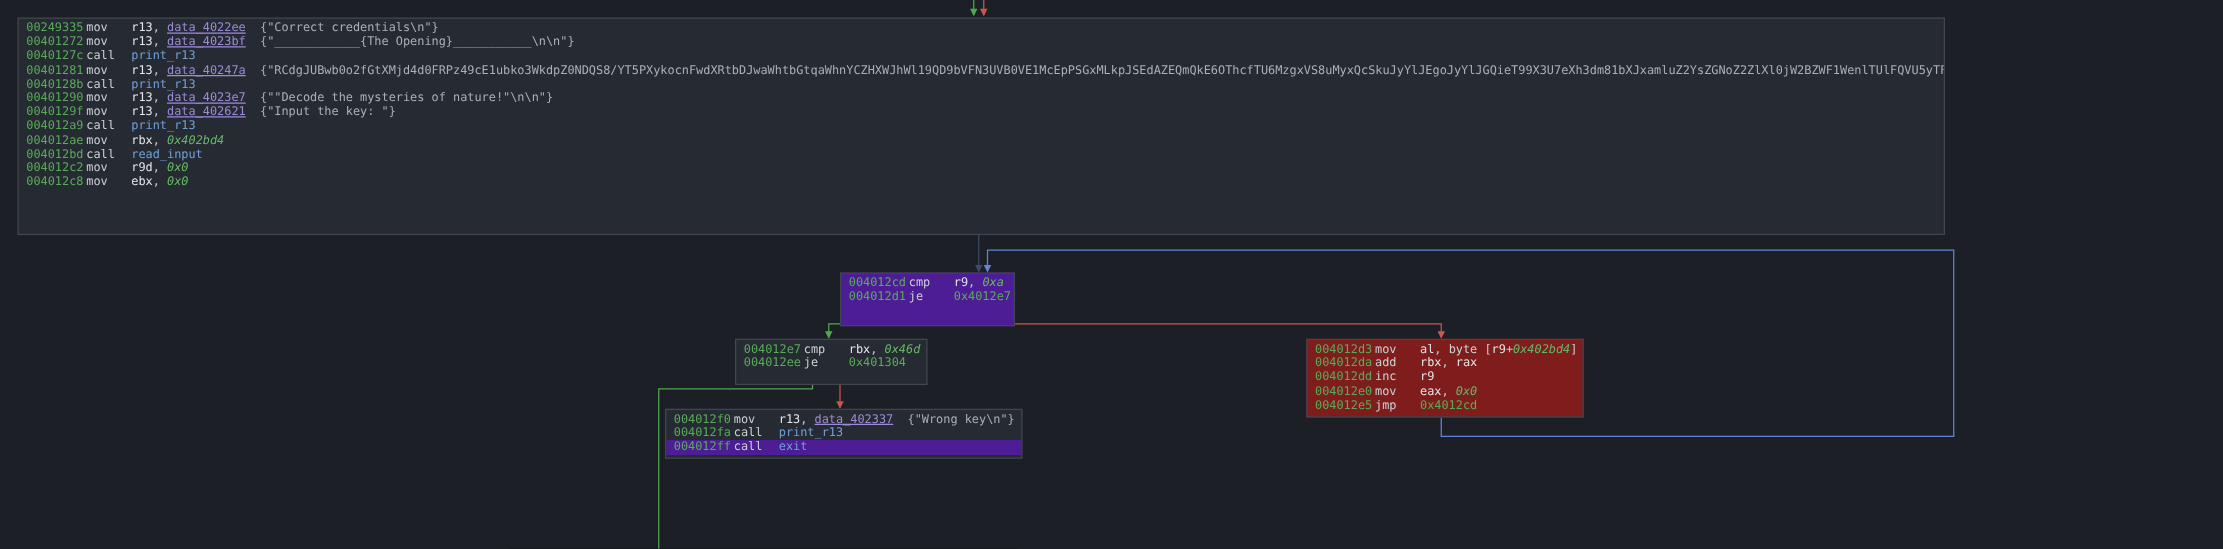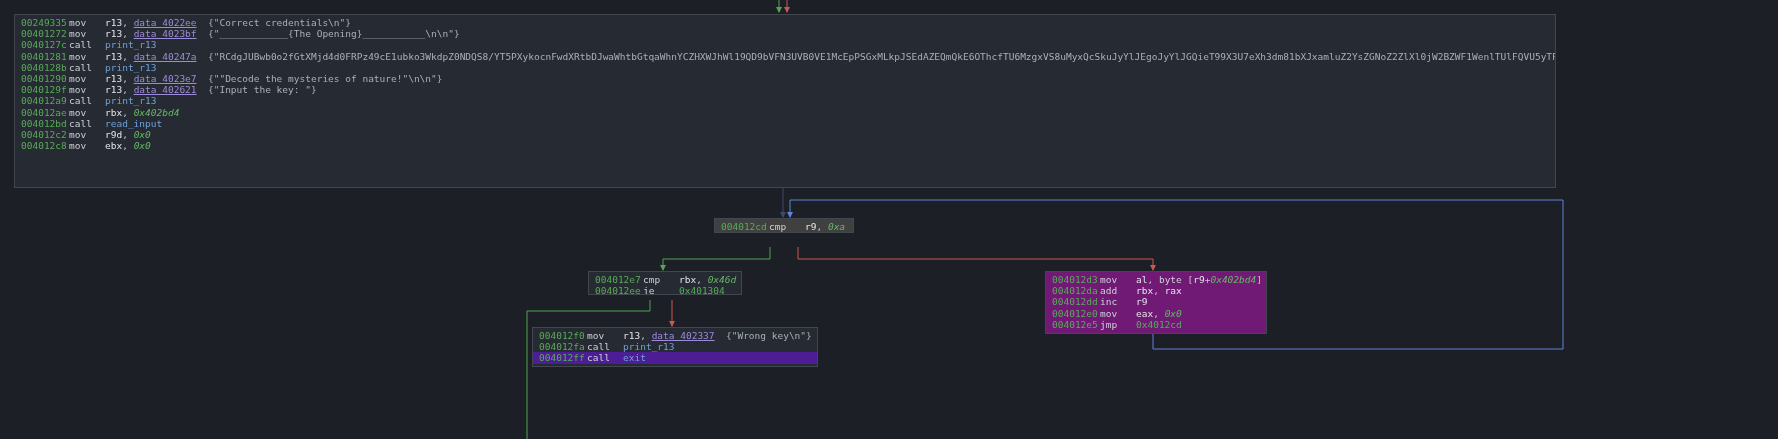--- a/index.html
+++ b/index.html
@@ -69,29 +69,29 @@
       <div class="line"><span class="addr-col t-addr">00401281</span><span class="mn-col t-mn">mov</span><span class="t-reg">r13</span><span class="t-pun">, </span><span class="t-data">data_40247a</span><span class="t-str">  {"RCdgJUBwb0o2fGtXMjd4d0FRPz49cE1ubko3WkdpZ0NDQS8/YT5PXykocnFwdXRtbDJwaWhtbGtqaWhnYCZHXWJhWl19QD9bVFN3UVB0VE1McEpPSGxMLkpJSEdAZEQmQkE6OThcfTU6MzgxVS8uMyxQcSkuJyYlJEgoJyYlJGQieT99X3U7eXh3dm81bXJxamluZ2YsZGNoZ2ZlXl0jW2BZWF1WenlTUlFQVU5yTFFKbk4wL0VEQ2dHRihEQ0JBQDldPT"}</span></div>
       <div class="line"><span class="addr-col t-addr">0040128b</span><span class="mn-col t-mn">call</span><span class="t-func">print_r13</span></div>
       <div class="line"><span class="addr-col t-addr">00401290</span><span class="mn-col t-mn">mov</span><span class="t-reg">r13</span><span class="t-pun">, </span><span class="t-data">data_4023e7</span><span class="t-str">  {""Decode the mysteries of nature!"\n\n"}</span></div>
       <div class="line"><span class="addr-col t-addr">0040129f</span><span class="mn-col t-mn">mov</span><span class="t-reg">r13</span><span class="t-pun">, </span><span class="t-data">data_402621</span><span class="t-str">  {"Input the key: "}</span></div>
       <div class="line"><span class="addr-col t-addr">004012a9</span><span class="mn-col t-mn">call</span><span class="t-func">print_r13</span></div>
       <div class="line"><span class="addr-col t-addr">004012ae</span><span class="mn-col t-mn">mov</span><span class="t-reg">rbx</span><span class="t-pun">, </span><span class="t-num">0x402bd4</span></div>
       <div class="line"><span class="addr-col t-addr">004012bd</span><span class="mn-col t-mn">call</span><span class="t-func">read_input</span></div>
       <div class="line"><span class="addr-col t-addr">004012c2</span><span class="mn-col t-mn">mov</span><span class="t-reg">r9d</span><span class="t-pun">, </span><span class="t-num">0x0</span></div>
       <div class="line"><span class="addr-col t-addr">004012c8</span><span class="mn-col t-mn">mov</span><span class="t-reg">ebx</span><span class="t-pun">, </span><span class="t-num">0x0</span></div>
     </div>
-    <div class="block" style="left: 714px; top: 218px; width: 140px; height: 15px; background: #404040; border-color: rgb(65, 70, 79);">
+    <div class="block" style="left: 672px; top: 218px; width: 140px; height: 43px; background: #4c1d95; border-color: rgb(65, 70, 79);">
       <div class="line"><span class="addr-col t-addr">004012cd</span><span class="mn-col t-mn">cmp</span><span class="t-reg">r9</span><span class="t-pun">, </span><span class="t-num">0xa</span></div>
       <div class="line"><span class="addr-col t-addr">004012d1</span><span class="mn-col t-mn">je</span><span class="t-code">0x4012e7</span></div>
     </div>
-    <div class="block" style="left: 588px; top: 271px; width: 154px; height: 24px; background: rgb(38, 42, 50); border-color: rgb(65, 70, 79);">
+    <div class="block" style="left: 588px; top: 271px; width: 154px; height: 37px; background: rgb(38, 42, 50); border-color: rgb(65, 70, 79);">
       <div class="line"><span class="addr-col t-addr">004012e7</span><span class="mn-col t-mn">cmp</span><span class="t-reg">rbx</span><span class="t-pun">, </span><span class="t-num">0x46d</span></div>
       <div class="line"><span class="addr-col t-addr">004012ee</span><span class="mn-col t-mn">je</span><span class="t-code">0x401304</span></div>
     </div>
-    <div class="block" style="left: 1045px; top: 271px; width: 222px; height: 63px; background: #701a75; border-color: rgb(65, 70, 79);">
+    <div class="block" style="left: 1045px; top: 271px; width: 222px; height: 63px; background: #7f1d1d; border-color: rgb(65, 70, 79);">
       <div class="line"><span class="addr-col t-addr">004012d3</span><span class="mn-col t-mn">mov</span><span class="t-reg">al</span><span class="t-pun">, </span><span class="t-kw">byte </span><span class="t-pun">[</span><span class="t-reg">r9</span><span class="t-pun">+</span><span class="t-num">0x402bd4</span><span class="t-pun">]</span></div>
       <div class="line"><span class="addr-col t-addr">004012da</span><span class="mn-col t-mn">add</span><span class="t-reg">rbx</span><span class="t-pun">, </span><span class="t-reg">rax</span></div>
       <div class="line"><span class="addr-col t-addr">004012dd</span><span class="mn-col t-mn">inc</span><span class="t-reg">r9</span></div>
       <div class="line"><span class="addr-col t-addr">004012e0</span><span class="mn-col t-mn">mov</span><span class="t-reg">eax</span><span class="t-pun">, </span><span class="t-num">0x0</span></div>
       <div class="line"><span class="addr-col t-addr">004012e5</span><span class="mn-col t-mn">jmp</span><span class="t-code">0x4012cd</span></div>
     </div>
     <div class="block" style="left: 532px; top: 327px; width: 286px; height: 40px; background: rgb(38, 42, 50); border-color: rgb(65, 70, 79);">
       <div class="line"><span class="addr-col t-addr">004012f0</span><span class="mn-col t-mn">mov</span><span class="t-reg">r13</span><span class="t-pun">, </span><span class="t-data">data_402337</span><span class="t-str">  {"Wrong key\n"}</span></div>
       <div class="line"><span class="addr-col t-addr">004012fa</span><span class="mn-col t-mn">call</span><span class="t-func">print_r13</span></div>
       <div class="line hl" style="background: #4c1d95;"><span class="addr-col t-addr">004012ff</span><span class="mn-col t-mn">call</span><span class="t-func">exit</span></div>

